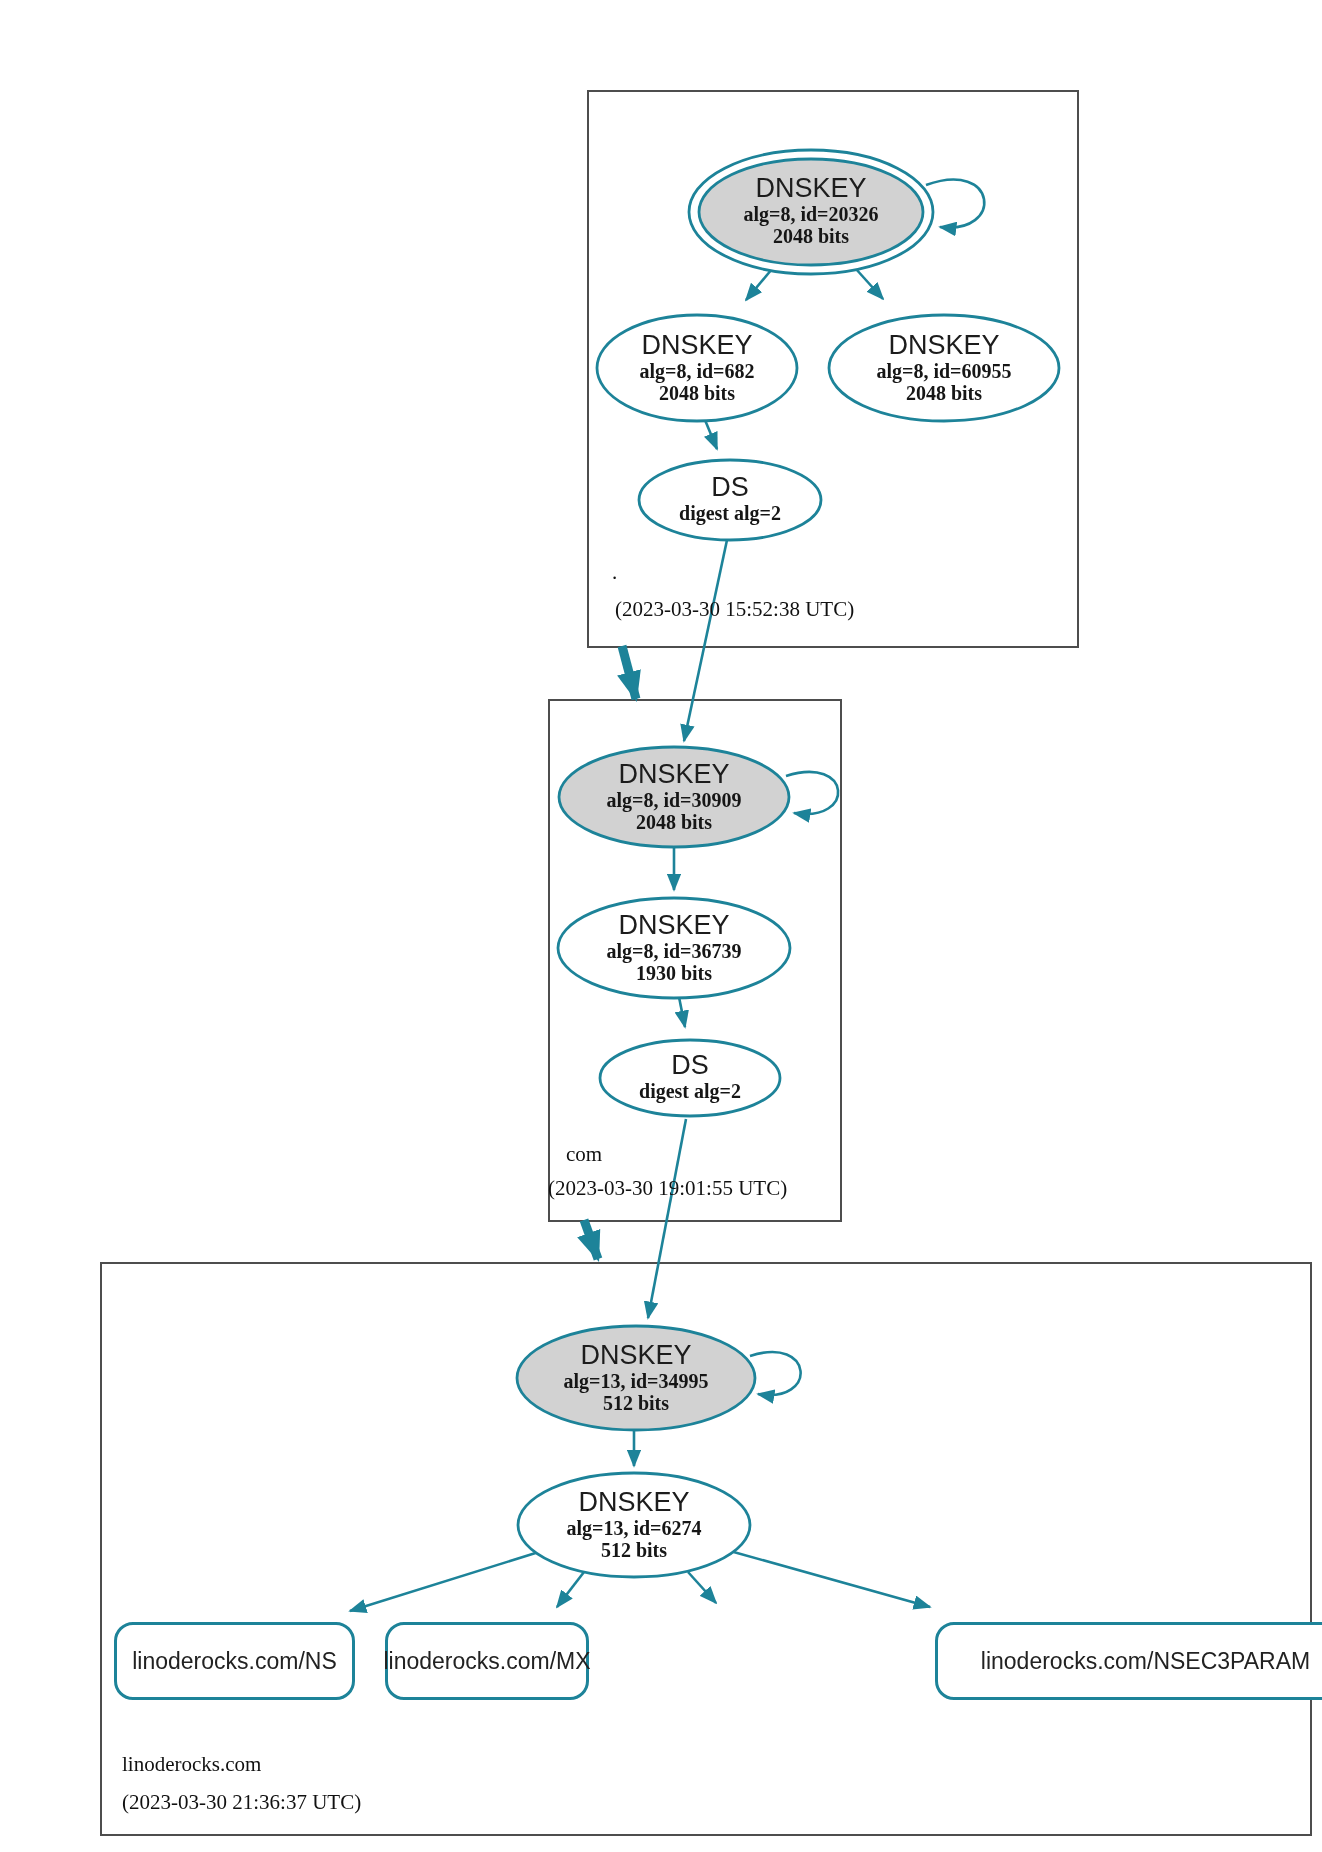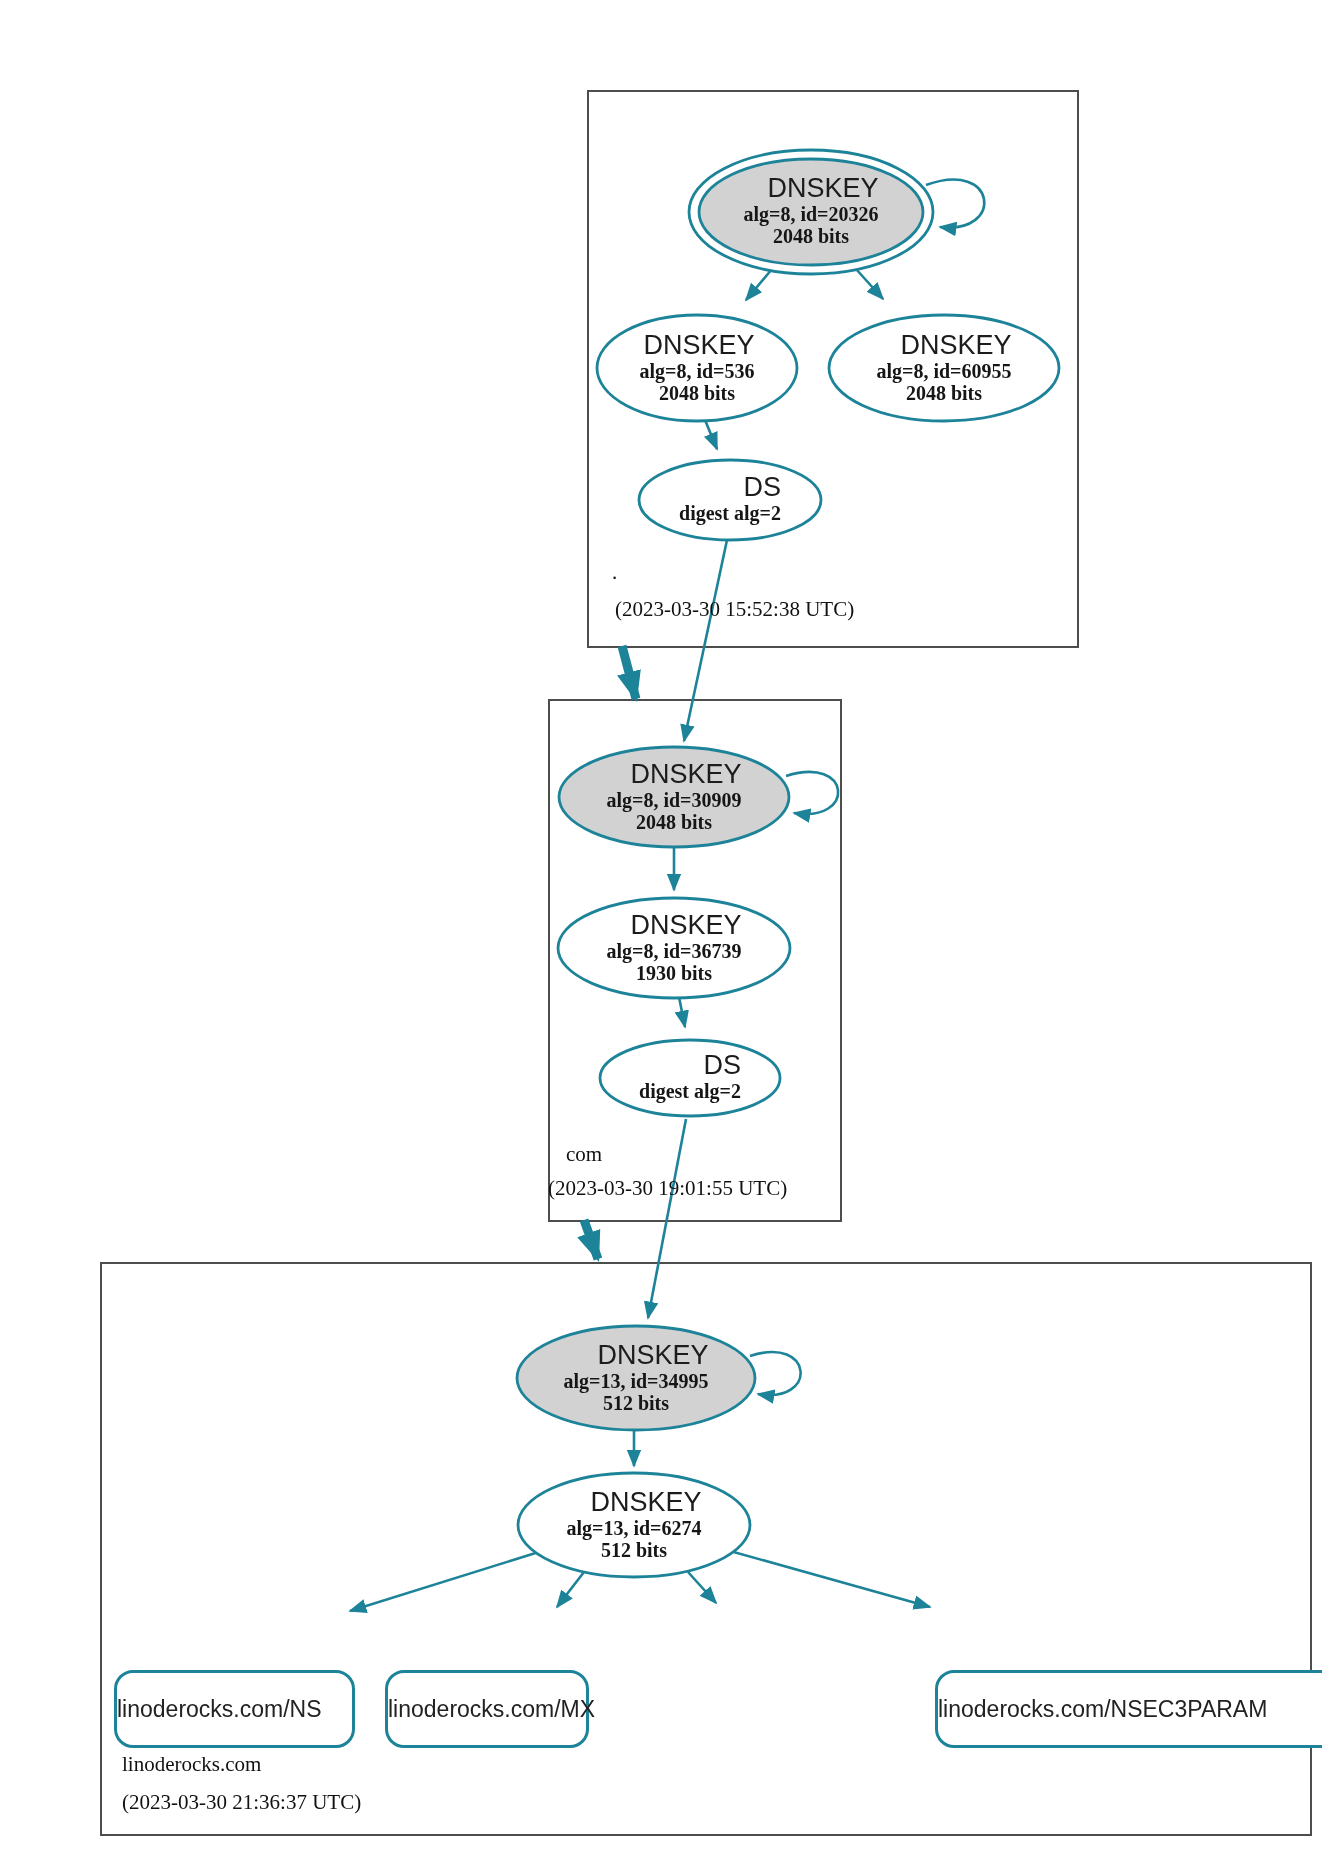--- a/index.html
+++ b/index.html
@@ -13,27 +13,27 @@
     font-family:"Liberation Serif",serif;font-size:21px;white-space:nowrap;
   }
   .svg-layer{position:absolute;left:0;top:0;z-index:3;}
   .edge{stroke:#1d8399;stroke-width:2.6;fill:none;}
   .edge-thick{stroke:#1d8399;stroke-width:9;fill:none;}
   .node-ellipse{stroke:#1d8399;stroke-width:2.8;}
   .node-text{
     position:absolute;transform:translate(-50%,-50%);text-align:center;
     color:#161616;z-index:4;white-space:nowrap;
   }
-  .nt-title{font-family:"Liberation Sans",sans-serif;font-size:27px;line-height:1.02;color:#1c1c1c;text-align:right;}
+  .nt-title{font-family:"Liberation Sans",sans-serif;font-size:27px;line-height:1.02;color:#1c1c1c;}
   .nt-meta{font-family:"Liberation Serif",serif;font-size:20px;font-weight:700;line-height:1.12;}
   .rrset{
     position:absolute;height:78px;border:3px solid #1d8399;border-radius:19px;
-    background:#ffffff;display:flex;align-items:center;
+    background:#ffffff;display:flex;align-items:center;justify-content:center;
     font-family:"Liberation Sans",sans-serif;font-size:23px;color:#222;z-index:2;
-    box-sizing:border-box;white-space:nowrap;margin-top:48px;
+    box-sizing:border-box;white-space:nowrap;
   }
 </style>
 </head>
 <body>
 
 <div id="canvas">
 
   <div class="zone" style="left:587px;top:90px;width:488px;height:554px;"></div>
   <div class="zone" style="left:548px;top:699px;width:290px;height:519px;"></div>
   <div class="zone" style="left:100px;top:1262px;width:1208px;height:570px;"></div>
@@ -90,21 +90,21 @@
     <ellipse class="node-ellipse" cx="634" cy="1525" rx="116" ry="52" fill="#ffffff"></ellipse>
   </svg>
 
   <div class="node-text" style="left:811px;top:211px;">
     <div class="nt-title">DNSKEY</div>
     <div class="nt-meta">alg=8, id=20326</div>
     <div class="nt-meta">2048 bits</div>
   </div>
   <div class="node-text" style="left:697px;top:368px;">
     <div class="nt-title">DNSKEY</div>
-    <div class="nt-meta">alg=8, id=536</div>
+    <div class="nt-meta">alg=8, id=682</div>
     <div class="nt-meta">2048 bits</div>
   </div>
   <div class="node-text" style="left:944px;top:368px;">
     <div class="nt-title">DNSKEY</div>
     <div class="nt-meta">alg=8, id=60955</div>
     <div class="nt-meta">2048 bits</div>
   </div>
   <div class="node-text" style="left:730px;top:499px;">
     <div class="nt-title">DS</div>
     <div class="nt-meta">digest alg=2</div>

